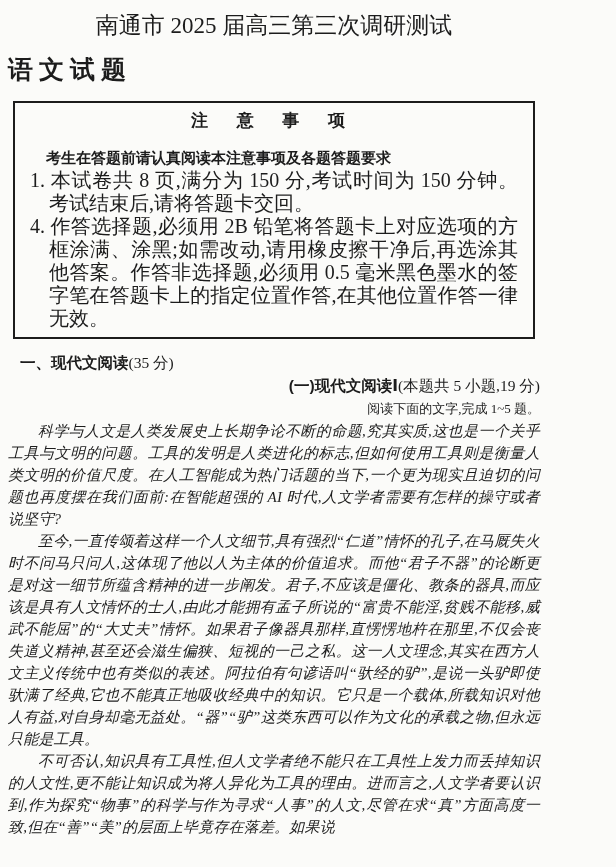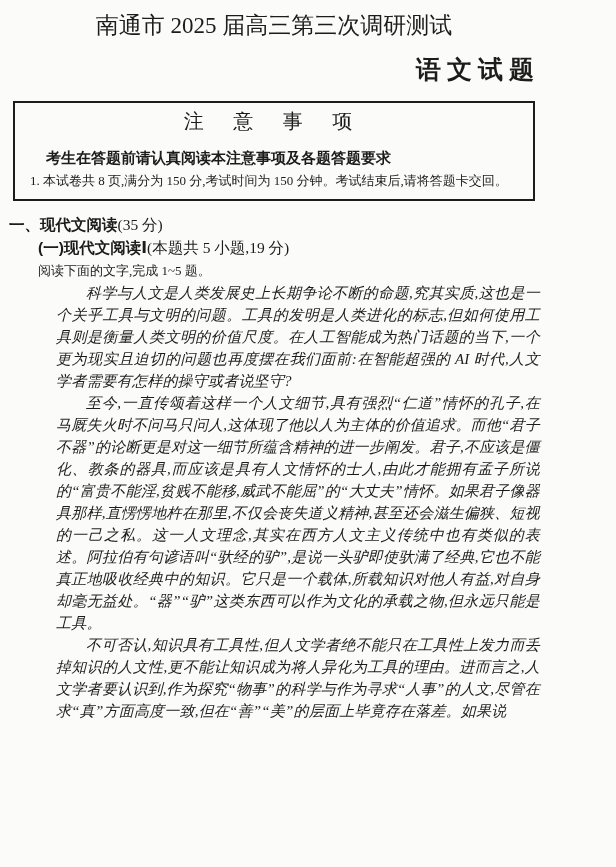--- a/index.html
+++ b/index.html
@@ -21,98 +21,102 @@
     padding: 6px 8px 0 8px;
   }
   .doc-title {
     text-align: center;
     font-size: 23px;
     line-height: 30px;
     margin-top: 5px;
     font-weight: 500;
   }
   .doc-subtitle {
-    text-align: right;
+    text-align: left;
     font-size: 25px;
     font-weight: bold;
     font-family: "Liberation Sans", "DejaVu Sans", sans-serif;
     letter-spacing: 6px;
     margin-top: 12px;
   }
   .notice-box {
     border: 2px solid #1c1c1c;
     margin: 15px 5px 0 5px;
     padding: 5px 15px 7px 15px;
   }
   .notice-title {
     text-align: center;
-    font-size: 20px;
-    font-weight: normal;
+    font-size: 17px;
+    font-weight: bold;
     font-family: "Liberation Sans", "DejaVu Sans", sans-serif;
     letter-spacing: 12px;
     line-height: 26px;
   }
   .notice-intro {
     font-size: 15px;
     font-weight: bold;
     font-family: "Liberation Sans", "DejaVu Sans", sans-serif;
     line-height: 23px;
     margin-top: 12px;
     text-indent: 16px;
   }
   .notice-item {
-    font-size: 13px;
+    font-size: 20px;
     line-height: 23px;
     padding-left: 19px;
     text-indent: -19px;
     text-align: justify;
   }
   .main-section {
     margin-top: 12px;
   }
   .heading-line {
     font-size: 15.5px;
     line-height: 23px;
-    margin-left: 1px;
+    margin-left: 12px;
   }
   .bold-sans {
     font-family: "Liberation Sans", "DejaVu Sans", sans-serif;
     font-weight: bold;
   }
   .indented {
     margin-left: 30px;
+    text-align: right;
   }
   .plain-line {
     font-size: 13px;
     line-height: 23px;
   }
   .para {
     font-style: italic;
     font-size: 15px;
     line-height: 22px;
     text-align: justify;
     text-indent: 30px;
     letter-spacing: 0.2px;
-    margin-left: 48px;
   }
 </style>
 </head>
 <body>
 
 <div class="page">
 
   <div class="doc-title">南通市 2025 届高三第三次调研测试</div>
   <div class="doc-subtitle">语文试题</div>
 
   <div class="notice-box">
     <div class="notice-title">注 意 事 项</div>
     <div class="notice-intro">考生在答题前请认真阅读本注意事项及各题答题要求</div>
     <div class="notice-item">
       <span>1.</span>
       <span>本试卷共 8 页,满分为 150 分,考试时间为 150 分钟。考试结束后,请将答题卡交回。</span>
+    </div>
+    <div class="notice-item">
+      <span>4.</span>
+      <span>作答选择题,必须用 2B 铅笔将答题卡上对应选项的方框涂满、涂黑;如需改动,请用橡皮擦干净后,再选涂其他答案。作答非选择题,必须用 0.5 毫米黑色墨水的签字笔在答题卡上的指定位置作答,在其他位置作答一律无效。</span>
     </div>
   </div>
 
   <div class="main-section">
     <div class="heading-line">
       <span class="bold-sans">一、现代文阅读</span><span>(35 分)</span>
     </div>
     <div class="heading-line indented">
       <span class="bold-sans">(一)现代文阅读Ⅰ</span><span>(本题共 5 小题,19 分)</span>
     </div>

